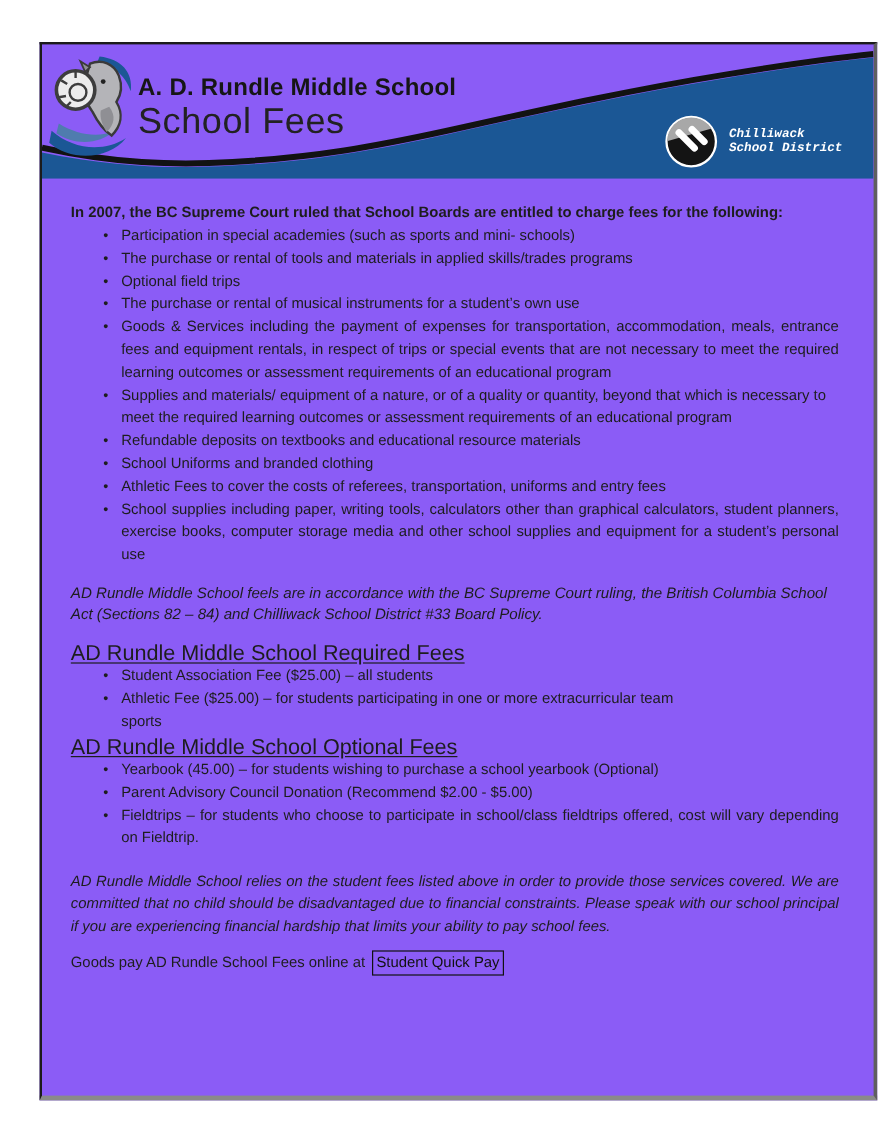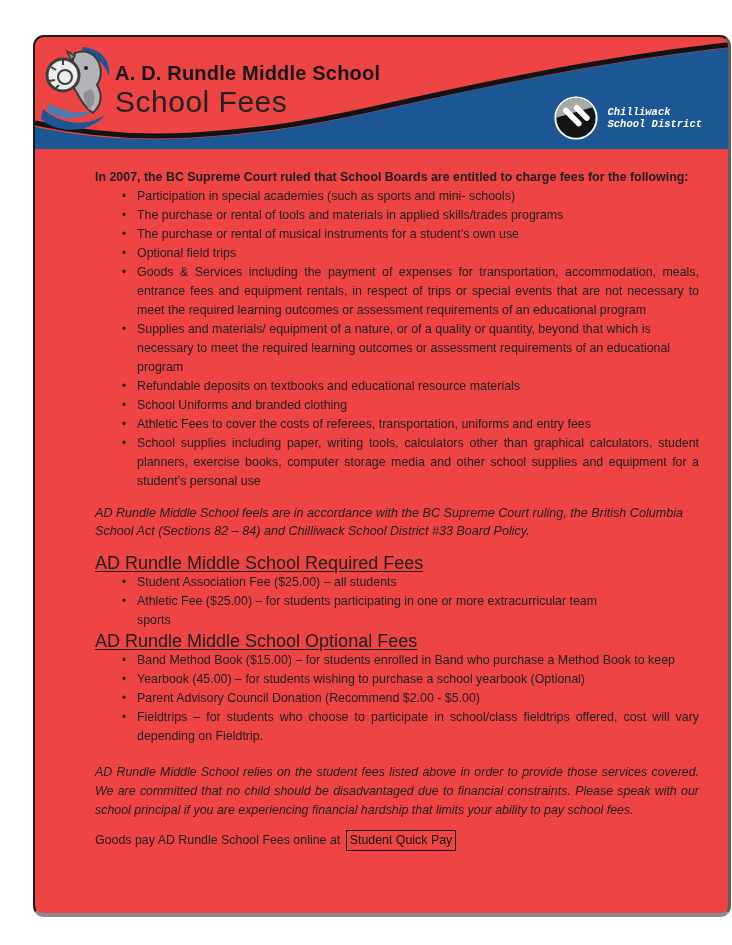--- a/index.html
+++ b/index.html
@@ -1,35 +1,34 @@
 <!DOCTYPE html>
 <html><head>
 <meta charset="utf-8">
 <style>
   html,body{margin:0;padding:0;background:#ffffff;}
   body{width:732px;height:945px;position:relative;font-family:"Liberation Sans","DejaVu Sans",sans-serif;color:#1d1d1d;}
   .page{
     position:absolute;left:33px;top:35px;width:698px;height:882px;box-sizing:border-box;
-    background:#ef4444;
+    background:#8b5cf6;
     border-top:2px solid #1b1b1b;border-left:2px solid #1b1b1b;
     border-right:3px solid #5f5f5f;border-bottom:4px solid #8a8a8a;
     overflow:hidden;
-    border-radius:11px;
   }
   
   .header{position:relative;width:100%;height:112px;}
   .swoosh{position:absolute;left:0;top:0;width:100%;height:112px;display:block;}
   .ram{position:absolute;left:4px;top:4px;width:80px;height:96px;}
   .titles{position:absolute;left:80px;top:24px;}
   .school-name{font-size:20px;font-weight:bold;color:#161616;letter-spacing:.2px;line-height:24px;}
   .page-title{font-size:30px;font-weight:normal;color:#222;line-height:34px;letter-spacing:.5px;}
   .district{position:absolute;right:26px;top:58px;display:flex;align-items:center;gap:8px;}
   .district-text{color:#fff;font-size:10.5px;font-weight:bold;line-height:12.5px;font-style:italic;font-family:Liberation Mono, monospace;}
   
-  .doc-body{padding:0 29px 0 36px;font-size:12.4px;line-height:19px;margin-left:24px;}
+  .doc-body{padding:0 29px 0 24px;font-size:12.4px;line-height:19px;}
   .intro{margin:19px 0 0 0;font-weight:bold;}
   ul.fee-list{list-style:none;margin:0;padding:0 0 0 27px;}
   ul.fee-list li{position:relative;padding-left:15px;}
   ul.fee-list li::before{content:"\2022";position:absolute;left:0;top:0;font-size:12px;}
   .list-allowed{margin-top:15px;}
   .justify{text-align:justify;}
   .prewrap{white-space:pre-line;}
   .note{margin:14px 0 0 0;font-style:italic;font-size:12.6px;line-height:17.5px;}
   .section-heading{margin:14px 0 0 0;font-size:18px;text-decoration:underline;text-underline-offset:2px;}
   .heading-optional{margin-top:2px;}
@@ -89,42 +88,41 @@
       </div>
     </div>
   </div>
 
   <div class="doc-body">
     <p class="intro">In 2007, the BC Supreme Court ruled that School Boards are entitled to charge fees for the following:</p>
 
     <ul class="fee-list list-allowed">
         <li>Participation in special academies (such as sports and mini- schools)</li>
         <li>The purchase or rental of tools and materials in applied skills/trades programs</li>
+        <li>Optional field trips</li>
         <li>The purchase or rental of musical instruments for a student’s own use</li>
-        <li>Optional field trips</li>
         <li class="justify">Goods &amp; Services including the payment of expenses for transportation, accommodation, meals, entrance fees and equipment rentals, in respect of trips or special events that are not necessary to meet the required learning outcomes or assessment requirements of an educational program</li>
         <li>Supplies and materials/ equipment of a nature, or of a quality or quantity, beyond that which is necessary to meet the required learning outcomes or assessment requirements of an educational program</li>
         <li>Refundable deposits on textbooks and educational resource materials</li>
         <li>School Uniforms and branded clothing</li>
         <li>Athletic Fees to cover the costs of referees, transportation, uniforms and entry fees</li>
         <li class="justify">School supplies including paper, writing tools, calculators other than graphical calculators, student planners, exercise books, computer storage media and other school supplies and equipment for a student’s personal use</li>
       </ul>
 
     <p class="note">AD Rundle Middle School feels are in accordance with the BC Supreme Court ruling, the British Columbia School Act (Sections 82 – 84) and Chilliwack School District #33 Board Policy.</p>
 
     <p class="section-heading">AD Rundle Middle School Required Fees</p>
     <ul class="fee-list list-required">
         <li>Student Association Fee ($25.00) – all students</li>
         <li class="prewrap">Athletic Fee ($25.00) – for students participating in one or more extracurricular team
 sports</li>
       </ul>
 
     <p class="section-heading heading-optional">AD Rundle Middle School Optional Fees</p>
     <ul class="fee-list list-optional">
-        <li>Band Method Book ($15.00) – for students enrolled in Band who purchase a Method Book to keep</li>
         <li>Yearbook (45.00) – for students wishing to purchase a school yearbook (Optional)</li>
         <li>Parent Advisory Council Donation (Recommend $2.00 - $5.00)</li>
         <li class="justify">Fieldtrips – for students who choose to participate in school/class fieldtrips offered, cost will vary depending on Fieldtrip.</li>
       </ul>
 
     <p class="closing">AD Rundle Middle School relies on the student fees listed above in order to provide those services covered.  We are committed that no child should be disadvantaged due to financial constraints.  Please speak with our school principal if you are experiencing financial hardship that limits your ability to pay school fees.</p>
 
     <p class="pay-line">
       <span>Goods pay AD Rundle School Fees online at</span>
       <a href="#" class="qp-link">Student Quick Pay</a>

